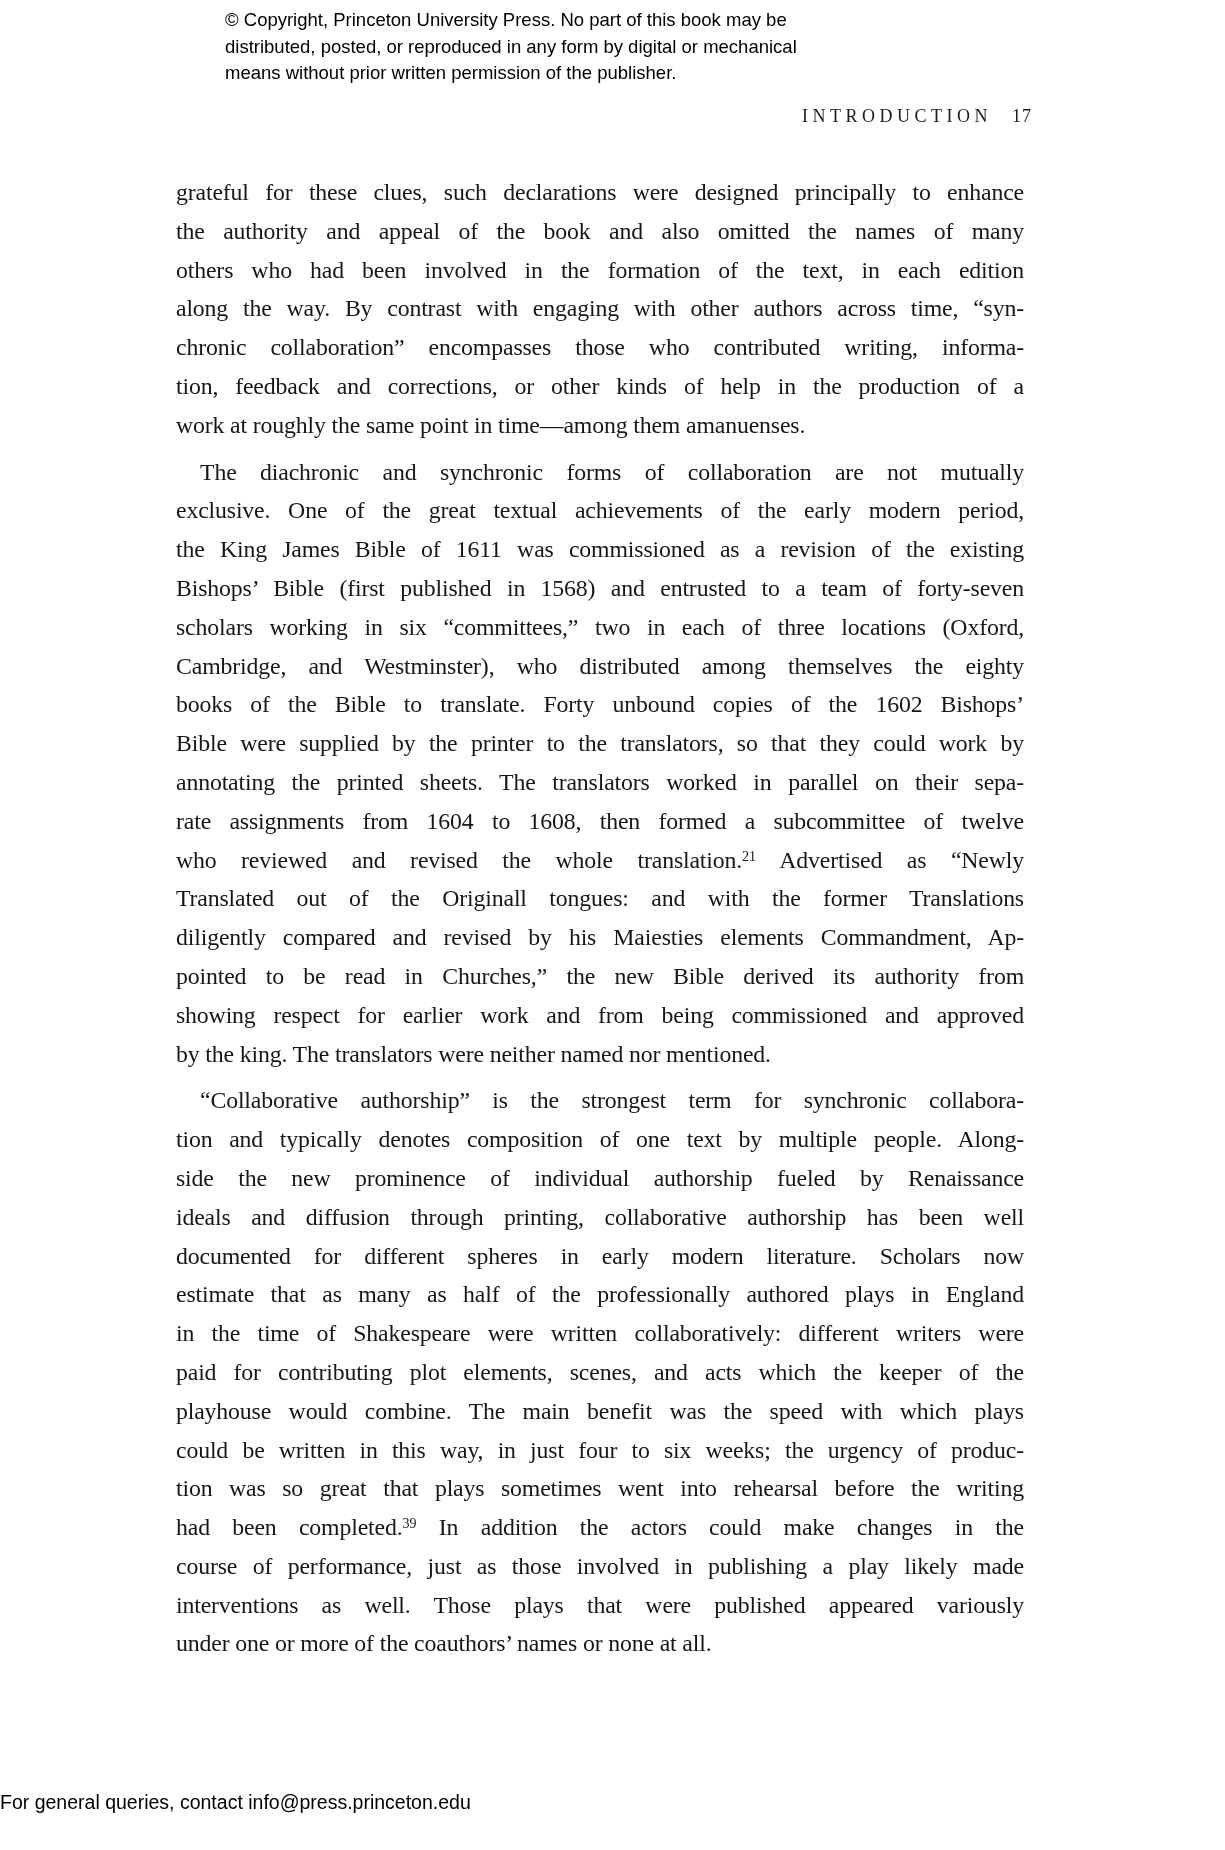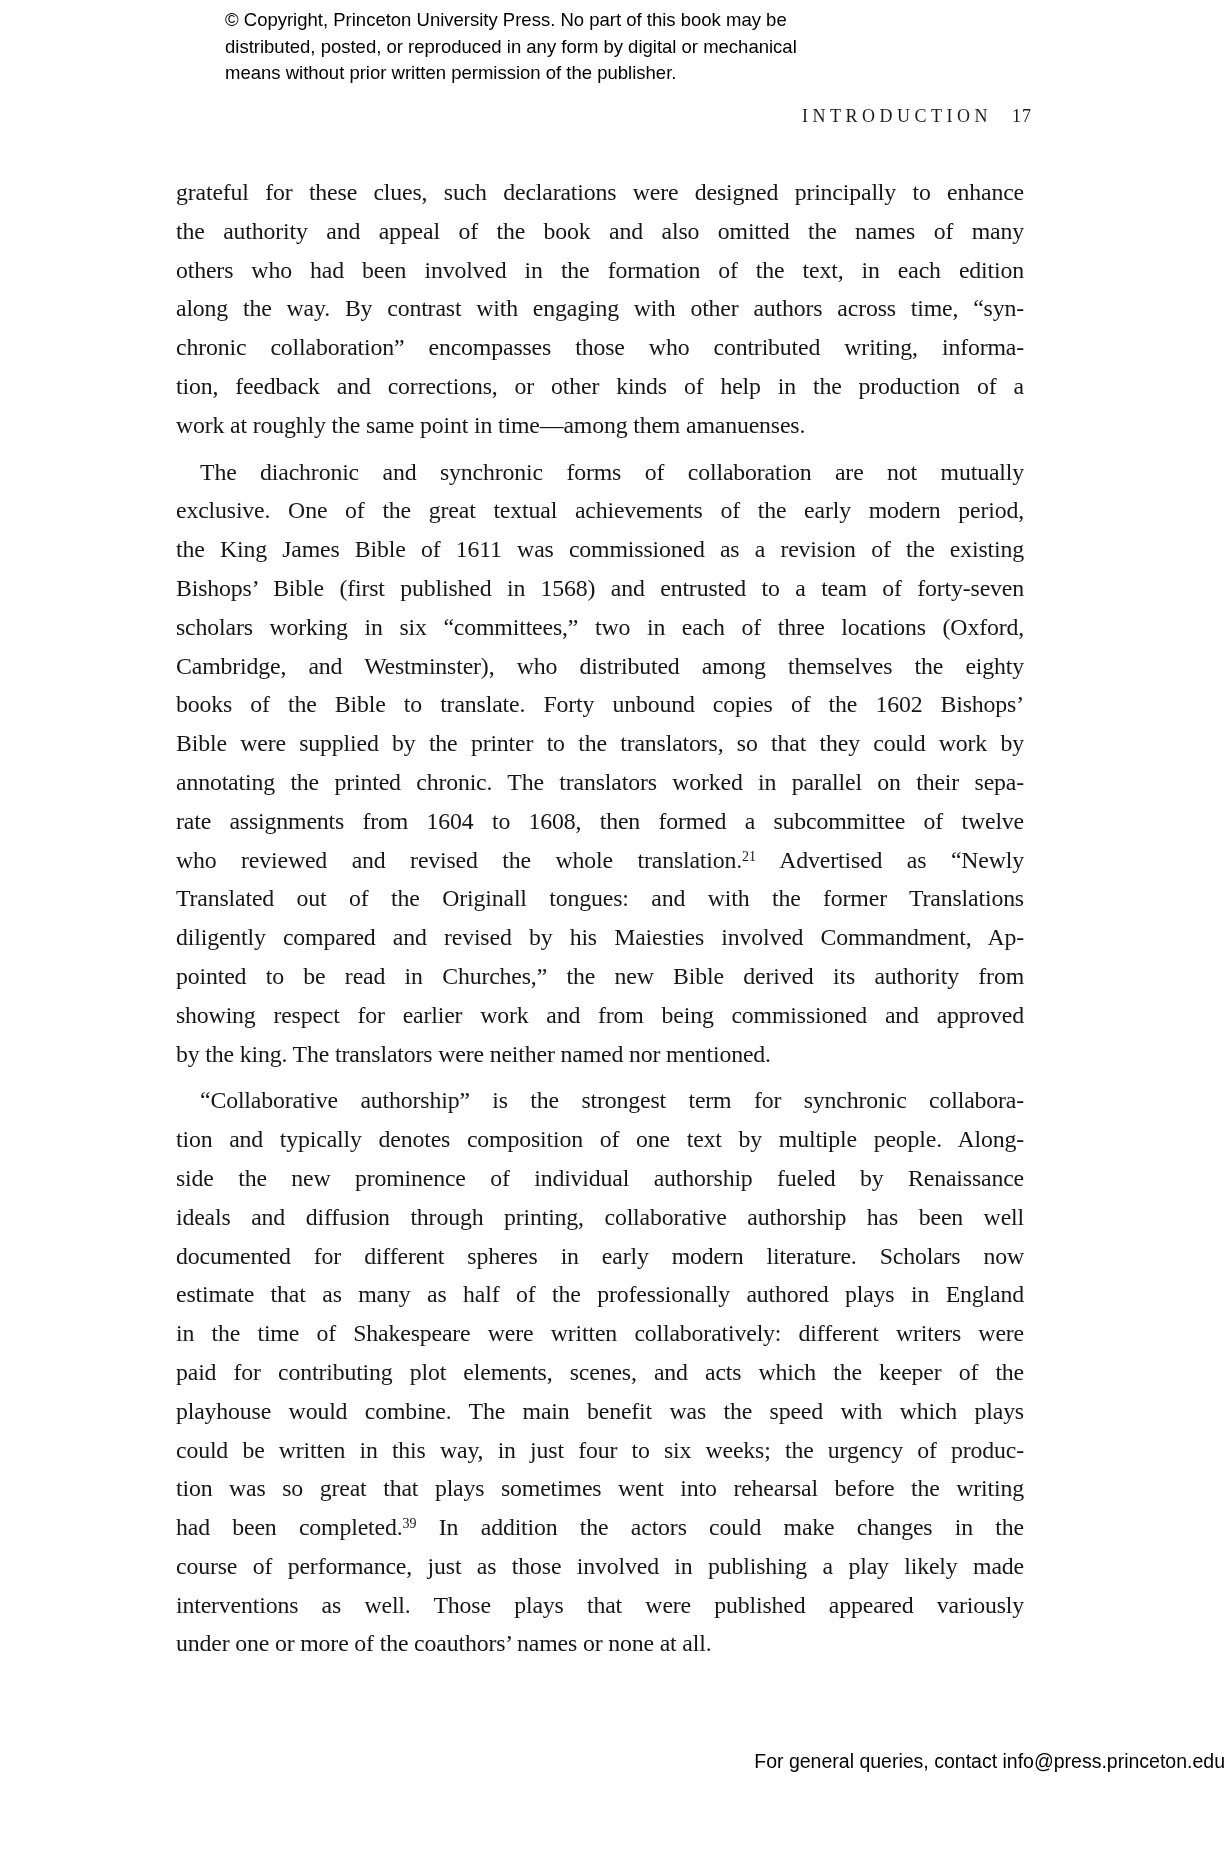--- a/index.html
+++ b/index.html
@@ -66,22 +66,22 @@
     line-height: 0;
     vertical-align: baseline;
     position: relative;
     top: -0.5em;
     letter-spacing: 0;
   }
   .page-footer {
     position: absolute;
     left: 0;
     width: 1225px;
-    top: 1750px;
-    text-align: right;
+    top: 1791px;
+    text-align: left;
     font-family: "Liberation Sans", sans-serif;
     font-size: 19.5px;
     color: #000000;
   }
 </style>
 </head>
 <body>
 
 <div class="page">
 
@@ -107,25 +107,25 @@
       </div>
       <div class="para">
         <div class="line indent">The diachronic and synchronic forms of collaboration are not mutually</div>
         <div class="line">exclusive. One of the great textual achievements of the early modern period,</div>
         <div class="line">the King James Bible of 1611 was commissioned as a revision of the existing</div>
         <div class="line">Bishops’ Bible (first published in 1568) and entrusted to a team of forty-seven</div>
         <div class="line">scholars working in six “committees,” two in each of three locations (Oxford,</div>
         <div class="line">Cambridge, and Westminster), who distributed among themselves the eighty</div>
         <div class="line">books of the Bible to translate. Forty unbound copies of the 1602 Bishops’</div>
         <div class="line">Bible were supplied by the printer to the translators, so that they could work by</div>
-        <div class="line">annotating the printed chronic. The translators worked in parallel on their sepa-</div>
+        <div class="line">annotating the printed sheets. The translators worked in parallel on their sepa-</div>
         <div class="line">rate assignments from 1604 to 1608, then formed a subcommittee of twelve</div>
         <div class="line">who reviewed and revised the whole translation.<sup>21</sup> Advertised as “Newly</div>
         <div class="line">Translated out of the Originall tongues: and with the former Translations</div>
-        <div class="line">diligently compared and revised by his Maiesties involved Commandment, Ap-</div>
+        <div class="line">diligently compared and revised by his Maiesties elements Commandment, Ap-</div>
         <div class="line">pointed to be read in Churches,” the new Bible derived its authority from</div>
         <div class="line">showing respect for earlier work and from being commissioned and approved</div>
         <div class="line last">by the king. The translators were neither named nor mentioned.</div>
       </div>
       <div class="para">
         <div class="line indent">“Collaborative authorship” is the strongest term for synchronic collabora-</div>
         <div class="line">tion and typically denotes composition of one text by multiple people. Along-</div>
         <div class="line">side the new prominence of individual authorship fueled by Renaissance</div>
         <div class="line">ideals and diffusion through printing, collaborative authorship has been well</div>
         <div class="line">documented for different spheres in early modern literature. Scholars now</div>

